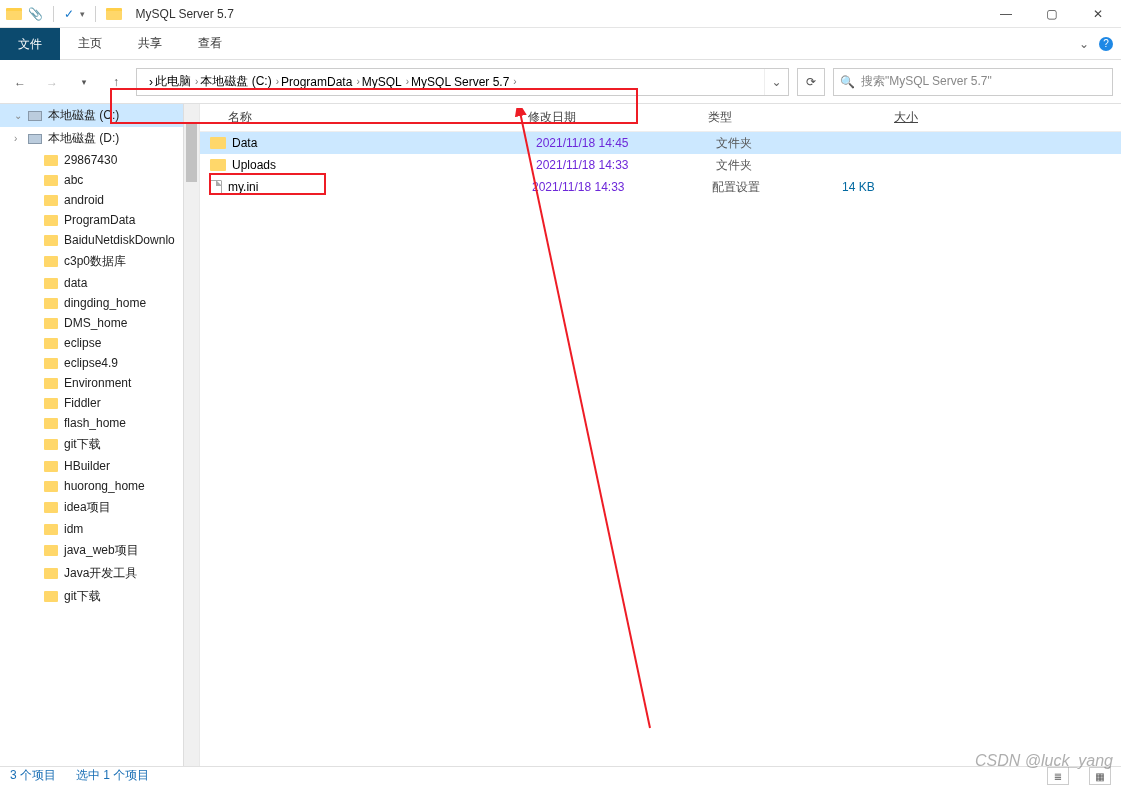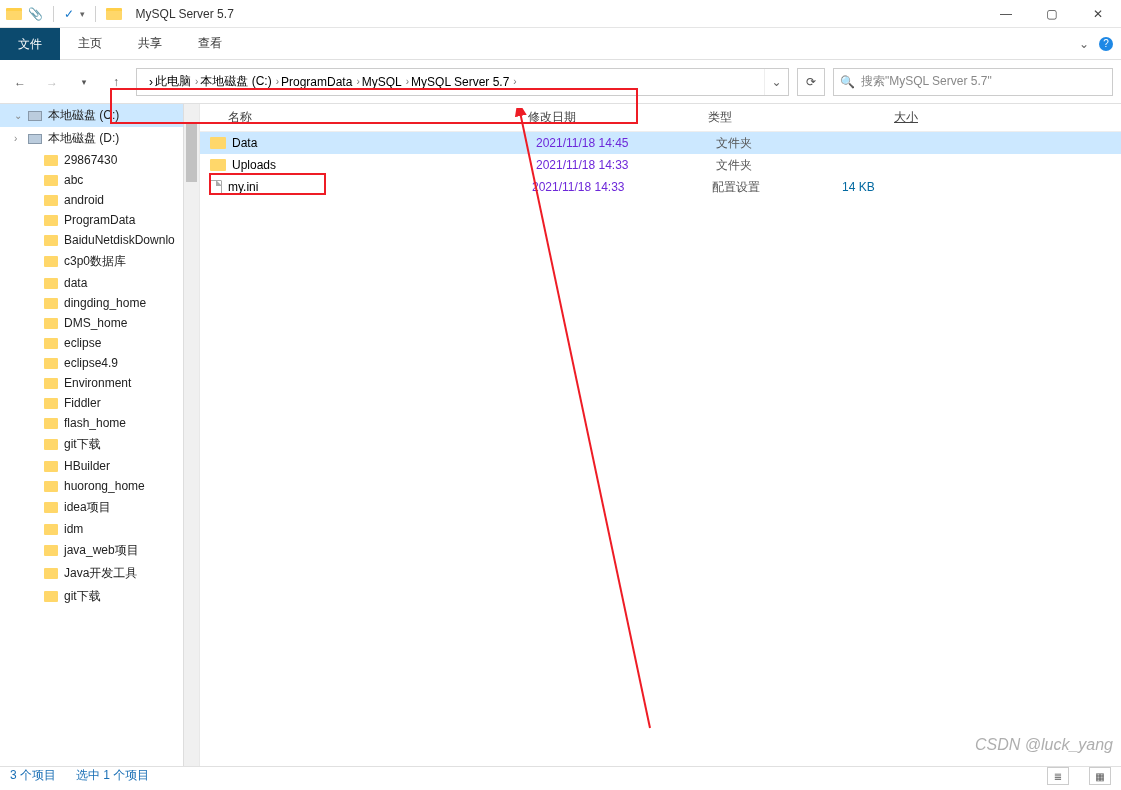--- a/index.html
+++ b/index.html
@@ -59,21 +59,21 @@
 .row .size { width: 90px; text-align: left; padding-right: 10px; color: #0369a1; }
 
 .statusbar { height: 40px; border-top: 1px solid #e0e0e0; display: flex; align-items: flex-start; padding: 0 10px; color: #1a6fb5; gap: 20px; }
 .statusbar .spacer { flex: 1; }
 .viewbtn { width: 22px; height: 18px; border: 1px solid #ccc; display: flex; align-items: center; justify-content: center; font-size: 10px; color: #555; }
 
 .red-box { position: absolute; border: 2px solid #ee1c25; pointer-events: none; }
 #box-addr { top: 88px; left: 110px; width: 528px; height: 36px; }
 #box-file { top: 173px; left: 209px; width: 117px; height: 22px; }
 .arrow-svg { position: absolute; top: 108px; left: 210px; pointer-events: none; }
-.watermark { position: absolute; right: 8px; bottom: 36px; color: rgba(120,120,120,.6); font-size: 16px; font-style: italic; }
+.watermark { position: absolute; right: 8px; bottom: 20px; color: rgba(120,120,120,.6); font-size: 16px; font-style: italic; }
 </style>
 </head>
 <body>
 
 <div class="titlebar">
   <div class="qat">
     <span class="folder-ico"></span>
     <span style="color:#6aa6d6">📎</span>
     <span class="sep"></span>
     <span style="color:#1979ca">✓</span>

